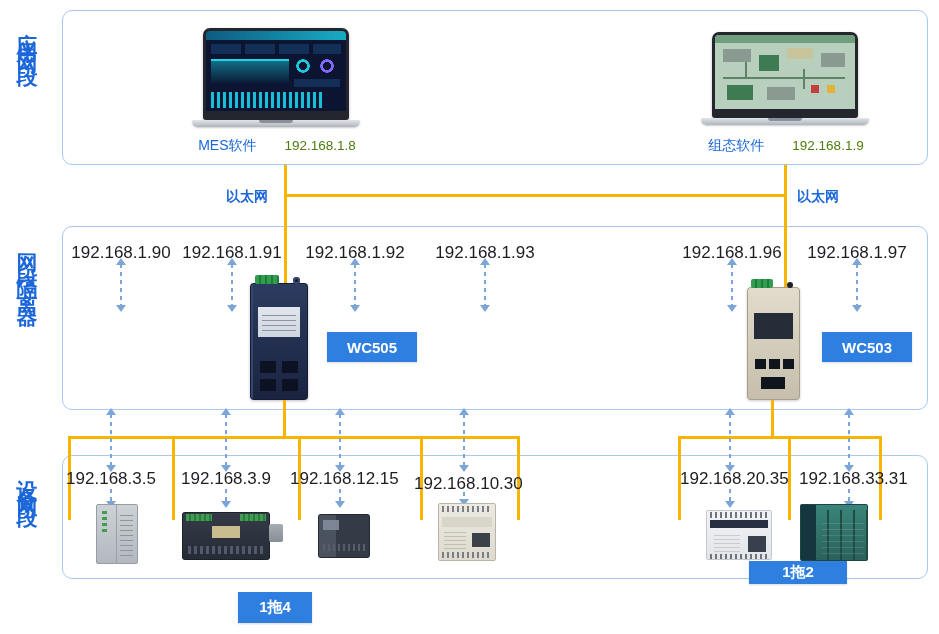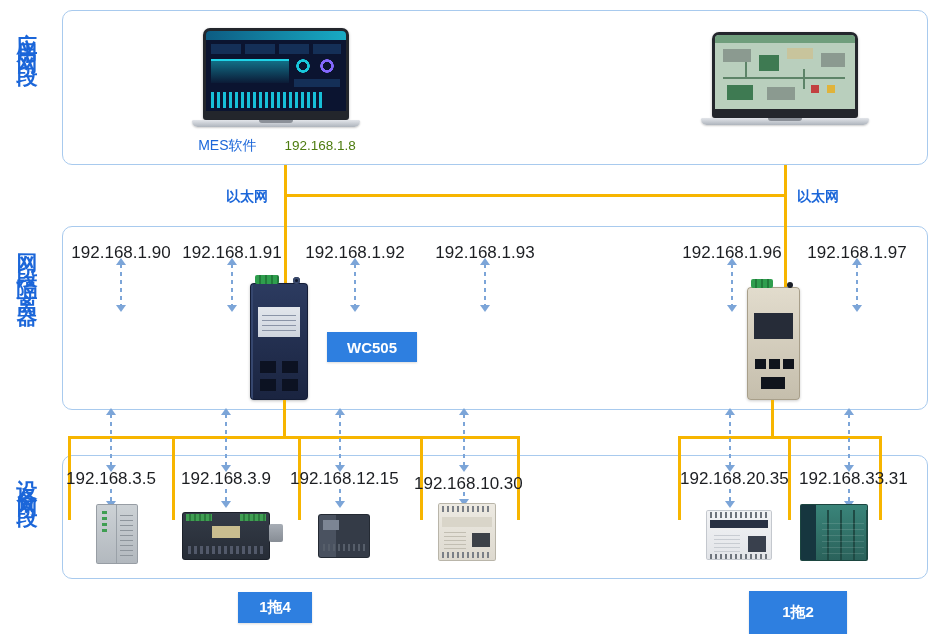--- a/index.html
+++ b/index.html
@@ -178,20 +178,24 @@
     <span class="cap-name">MES软件</span>
     <span class="cap-ip">192.168.1.8</span>
   </div>
 
   <div class="laptop" style="left:712px;top:32px">
     <div class="lap-screen" style="width:146px;height:86px">
       <div class="scr scr-scada"></div>
     </div>
     <div class="lap-base"></div>
   </div>
+  <div class="caption-row" style="left:677px;top:137px;width:218px">
+    <span class="cap-name">组态软件</span>
+    <span class="cap-ip">192.168.1.9</span>
+  </div>
 
   <div class="ethlabel" style="left:226px;top:188px">以太网</div>
   <div class="ethlabel" style="left:797px;top:188px">以太网</div>
 
   <div class="iplabel" style="left:71px;top:243px">192.168.1.90</div>
   <div class="iplabel" style="left:182px;top:243px">192.168.1.91</div>
   <div class="iplabel" style="left:305px;top:243px">192.168.1.92</div>
   <div class="iplabel" style="left:435px;top:243px">192.168.1.93</div>
   <div class="iplabel" style="left:682px;top:243px">192.168.1.96</div>
   <div class="iplabel" style="left:807px;top:243px">192.168.1.97</div>
@@ -199,20 +203,21 @@
   <div class="varr" style="left:120px;top:264px;height:42px"></div>
   <div class="varr" style="left:231px;top:264px;height:42px"></div>
   <div class="varr" style="left:354px;top:264px;height:42px"></div>
   <div class="varr" style="left:484px;top:264px;height:42px"></div>
   <div class="varr" style="left:731px;top:264px;height:42px"></div>
   <div class="varr" style="left:856px;top:264px;height:42px"></div>
 
   <div class="dev wc505" style="left:250px;top:283px;width:58px;height:117px"></div>
   <div class="badge" style="left:327px;top:332px;width:90px;height:30px">WC505</div>
   <div class="dev wc503" style="left:747px;top:287px;width:53px;height:113px"></div>
+  <div class="badge" style="left:822px;top:332px;width:90px;height:30px">WC503</div>
 
   <div class="yline" style="left:283px;top:400px;width:3px;height:37px"></div>
   <div class="yline" style="left:68px;top:436px;width:452px;height:3px"></div>
   <div class="yline" style="left:68px;top:436px;width:3px;height:84px"></div>
   <div class="yline" style="left:172px;top:436px;width:3px;height:84px"></div>
   <div class="yline" style="left:298px;top:436px;width:3px;height:84px"></div>
   <div class="yline" style="left:420px;top:436px;width:3px;height:84px"></div>
   <div class="yline" style="left:517px;top:436px;width:3px;height:84px"></div>
   <div class="yline" style="left:771px;top:400px;width:3px;height:37px"></div>
   <div class="yline" style="left:678px;top:436px;width:204px;height:3px"></div>
@@ -242,15 +247,15 @@
   <div class="varr down" style="left:848px;top:489px;height:13px"></div>
 
   <div class="dev plc1" style="left:96px;top:504px;width:42px;height:60px"></div>
   <div class="dev plc2" style="left:182px;top:512px;width:88px;height:48px"></div>
   <div class="dev plc3" style="left:318px;top:514px;width:52px;height:44px"></div>
   <div class="dev plc4" style="left:438px;top:503px;width:58px;height:58px"></div>
   <div class="dev plc5" style="left:706px;top:510px;width:66px;height:50px"></div>
   <div class="dev plc6" style="left:800px;top:504px;width:68px;height:57px"></div>
 
   <div class="badge" style="left:238px;top:592px;width:74px;height:31px">1拖4</div>
-  <div class="badge" style="left:749px;top:591px;width:98px;height:43px">1拖2</div>
+  <div class="badge" style="left:749px;top:561px;width:98px;height:23px">1拖2</div>
 
 </div>
 
 </body></html>

